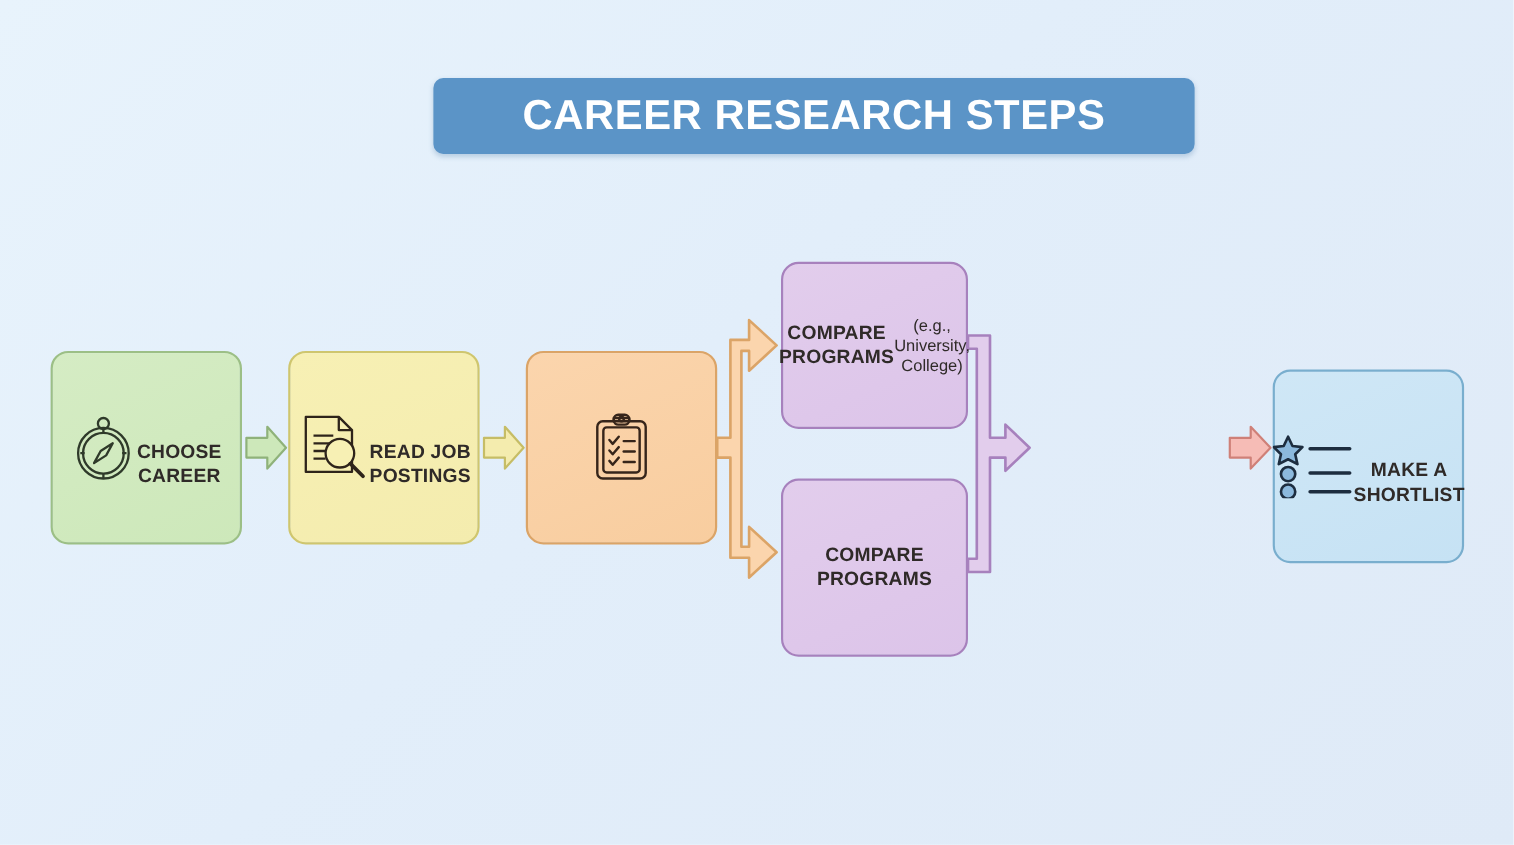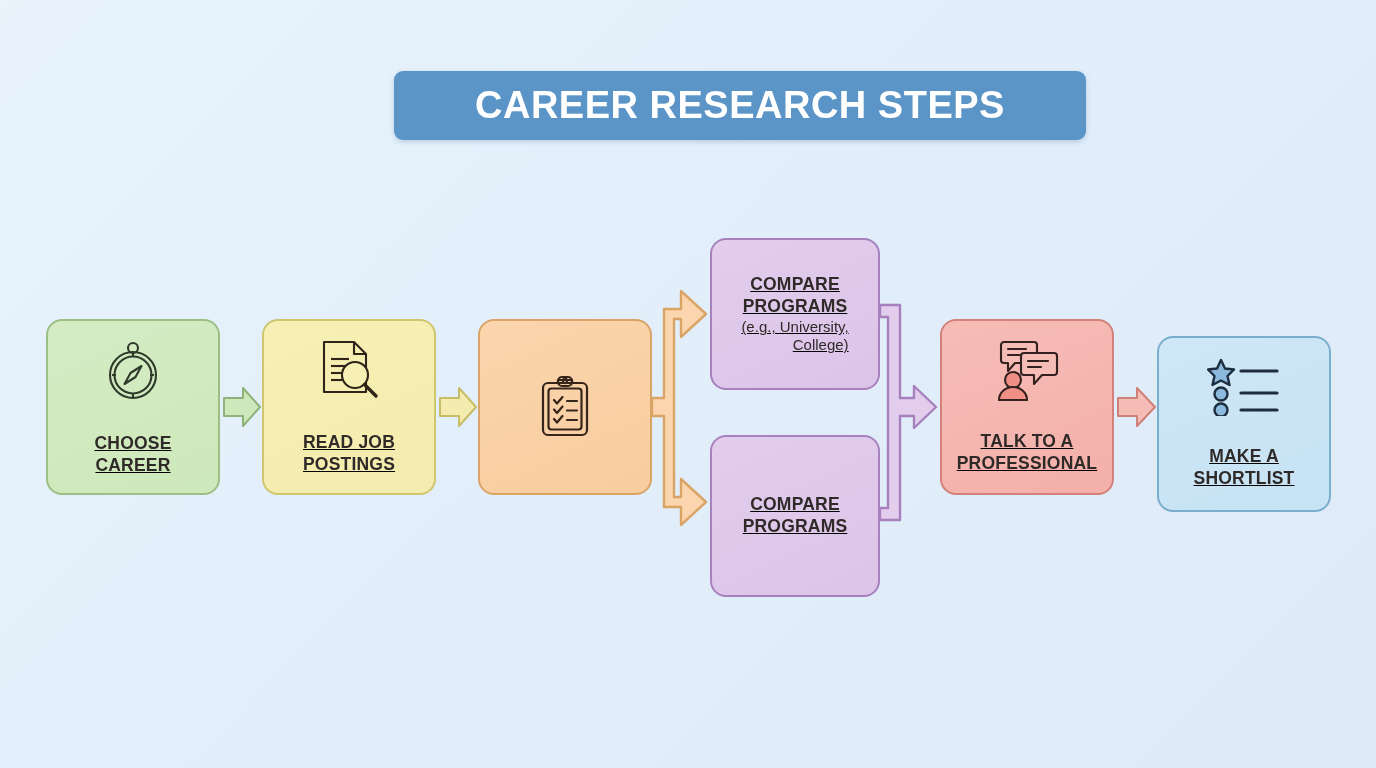--- a/index.html
+++ b/index.html
@@ -42,25 +42,24 @@
   }
 
   
   .node {
     position: absolute;
     border-radius: 16px;
     border-width: 2px;
     border-style: solid;
     box-sizing: border-box;
     display: flex;
-    flex-direction: column;
+    flex-direction: row;
     align-items: center;
     justify-content: center;
     text-align: center;
-    text-decoration: underline;
   }
   .node .icon-wrap {
     display: block;
     line-height: 0;
   }
   .node .node-label {
     font-size: 17.5px;
     font-weight: bold;
     color: #2f2a28;
     line-height: 1.25;
@@ -68,21 +67,20 @@
     white-space: pre-line;
     margin-top: 30px;
   }
   .node .node-sub {
     font-size: 15px;
     font-weight: normal;
     color: #2f2a28;
     line-height: 1.2;
     white-space: pre-line;
     margin-top: 1px;
-    text-align: right;
   }
 
   #node-choose-career {
     left: 46px; top: 319px; width: 174px; height: 176px;
     background: linear-gradient(155deg, #d5ecc4 0%, #cde8ba 100%);
     border-color: #9cbf86;
   }
   #node-read-job-postings {
     left: 262px; top: 319px; width: 174px; height: 176px;
     background: linear-gradient(155deg, #f7f0b4 0%, #f4ecae 100%);
@@ -253,38 +251,20 @@
 PROGRAMS</div>
     <div class="node-sub">(e.g., University,
 College)</div>
   </div>
 
   <div class="node" id="node-compare-apprenticeship">
     <div class="node-label">COMPARE
 PROGRAMS</div>
   </div>
 
-  <div class="node" id="node-talk-professional">
-    <span class="icon-wrap">
-      <svg width="66" height="62" viewBox="0 0 66 62">
-        <g fill="none" stroke="#32211f" stroke-width="2.1" stroke-linejoin="round" stroke-linecap="round">
-          <path d="M 10 3 L 40 3 A 3 3 0 0 1 43 6 L 43 21 A 3 3 0 0 1 40 24 L 21 24 L 14 32 L 14 24 L 10 24 A 3 3 0 0 1 7 21 L 7 6 A 3 3 0 0 1 10 3 Z" fill="#f6bcb6"></path>
-          <line x1="14" y1="10" x2="32" y2="10"></line>
-          <line x1="14" y1="16" x2="26" y2="16"></line>
-          <path d="M 30 14 L 60 14 A 3 3 0 0 1 63 17 L 63 33 A 3 3 0 0 1 60 36 L 48 36 L 40 45 L 40 36 L 30 36 A 3 3 0 0 1 27 33 L 27 17 A 3 3 0 0 1 30 14 Z" fill="#f6bcb6"></path>
-          <line x1="34" y1="22" x2="54" y2="22"></line>
-          <line x1="34" y1="28" x2="47" y2="28"></line>
-          <circle cx="19" cy="41" r="8" fill="#f08f86"></circle>
-          <path d="M 5 61 A 14 13 0 0 1 33 61 Z" fill="#f08f86"></path>
-        </g>
-      </svg>
-    </span>
-    <div class="node-label">TALK TO A
-PROFESSIONAL</div>
-  </div>
 
   <div class="node" id="node-make-shortlist">
     <span class="icon-wrap">
       <svg width="74" height="58" viewBox="0 0 74 58">
         <g stroke="#1d2d3f" stroke-width="2.4" stroke-linejoin="round" stroke-linecap="round">
           <path d="M 14 2 L 18 10.5 L 27 11.5 L 20.5 18 L 22.5 27 L 14 22.5 L 5.5 27 L 7.5 18 L 1 11.5 L 10 10.5 Z" fill="#8cb9dd"></path>
           <circle cx="14" cy="36" r="6.5" fill="#8cb9dd"></circle>
           <circle cx="14" cy="52" r="6.5" fill="#8cb9dd"></circle>
           <line x1="34" y1="13" x2="70" y2="13" fill="none" stroke-width="3.2"></line>
           <line x1="34" y1="35" x2="70" y2="35" fill="none" stroke-width="3.2"></line>

